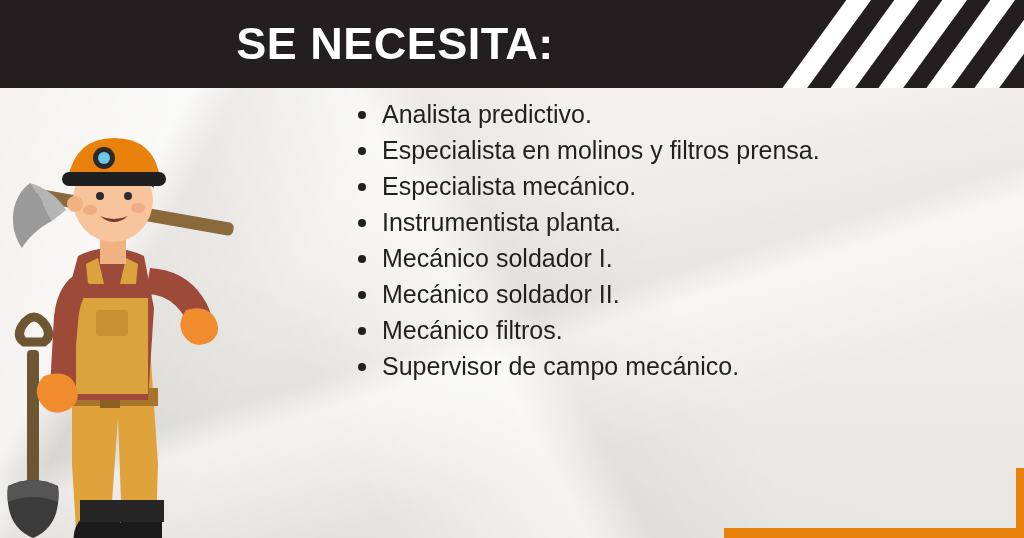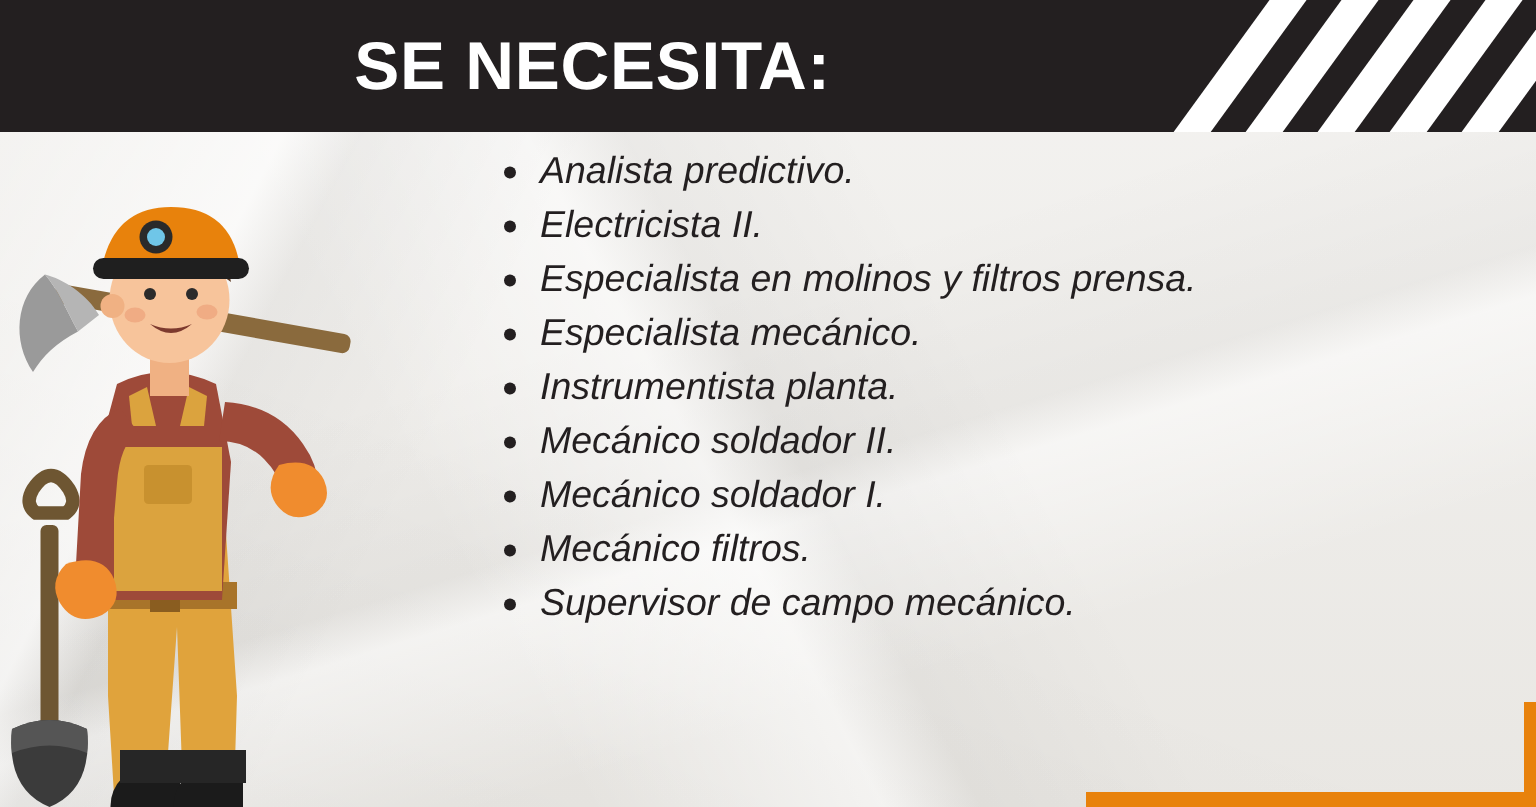--- a/index.html
+++ b/index.html
@@ -98,28 +98,27 @@
     bottom: 10px;
     width: 8px;
     height: 60px;
     background: #e8820c;
     z-index: 6;
   }
 
   
   .job-list {
     position: absolute;
-    left: 328px;
+    left: 350px;
     top: 88px;
     width: 640px;
     z-index: 4;
     list-style: none;
     margin: 0;
     padding: 8px 0 0 0;
-    font-style: italic;
   }
   .job-list li {
     position: relative;
     font-size: 25px;
     line-height: 36px;
     color: #231f20;
     padding-left: 32px;
     font-family: "Liberation Sans", sans-serif;
   }
   .job-list li::before {
@@ -221,23 +220,22 @@
     <path d="M74 98 q6 -26 40 -26 q36 0 40 28 q-18 -14 -40 -12 q-24 2 -40 10 Z" fill="#5c3a22"></path>
 
     <path d="M68 90 q8 -40 46 -40 q40 0 46 40 Z" fill="#e8820c"></path>
     <rect x="62" y="84" width="104" height="14" rx="7" fill="#1f1f1f"></rect>
     <circle cx="104" cy="70" r="11" fill="#2a2a2a"></circle>
     <circle cx="104" cy="70" r="6" fill="#6fc6e8"></circle>
   </svg>
 
   <ul class="job-list">
     <li>Analista predictivo.</li>
-    <li>Electricista II.</li>
     <li>Especialista en molinos y filtros prensa.</li>
     <li>Especialista mecánico.</li>
     <li>Instrumentista planta.</li>
+    <li>Mecánico soldador I.</li>
     <li>Mecánico soldador II.</li>
-    <li>Mecánico soldador I.</li>
     <li>Mecánico filtros.</li>
     <li>Supervisor de campo mecánico.</li>
   </ul>
 
 </div>
 
 </body></html>

